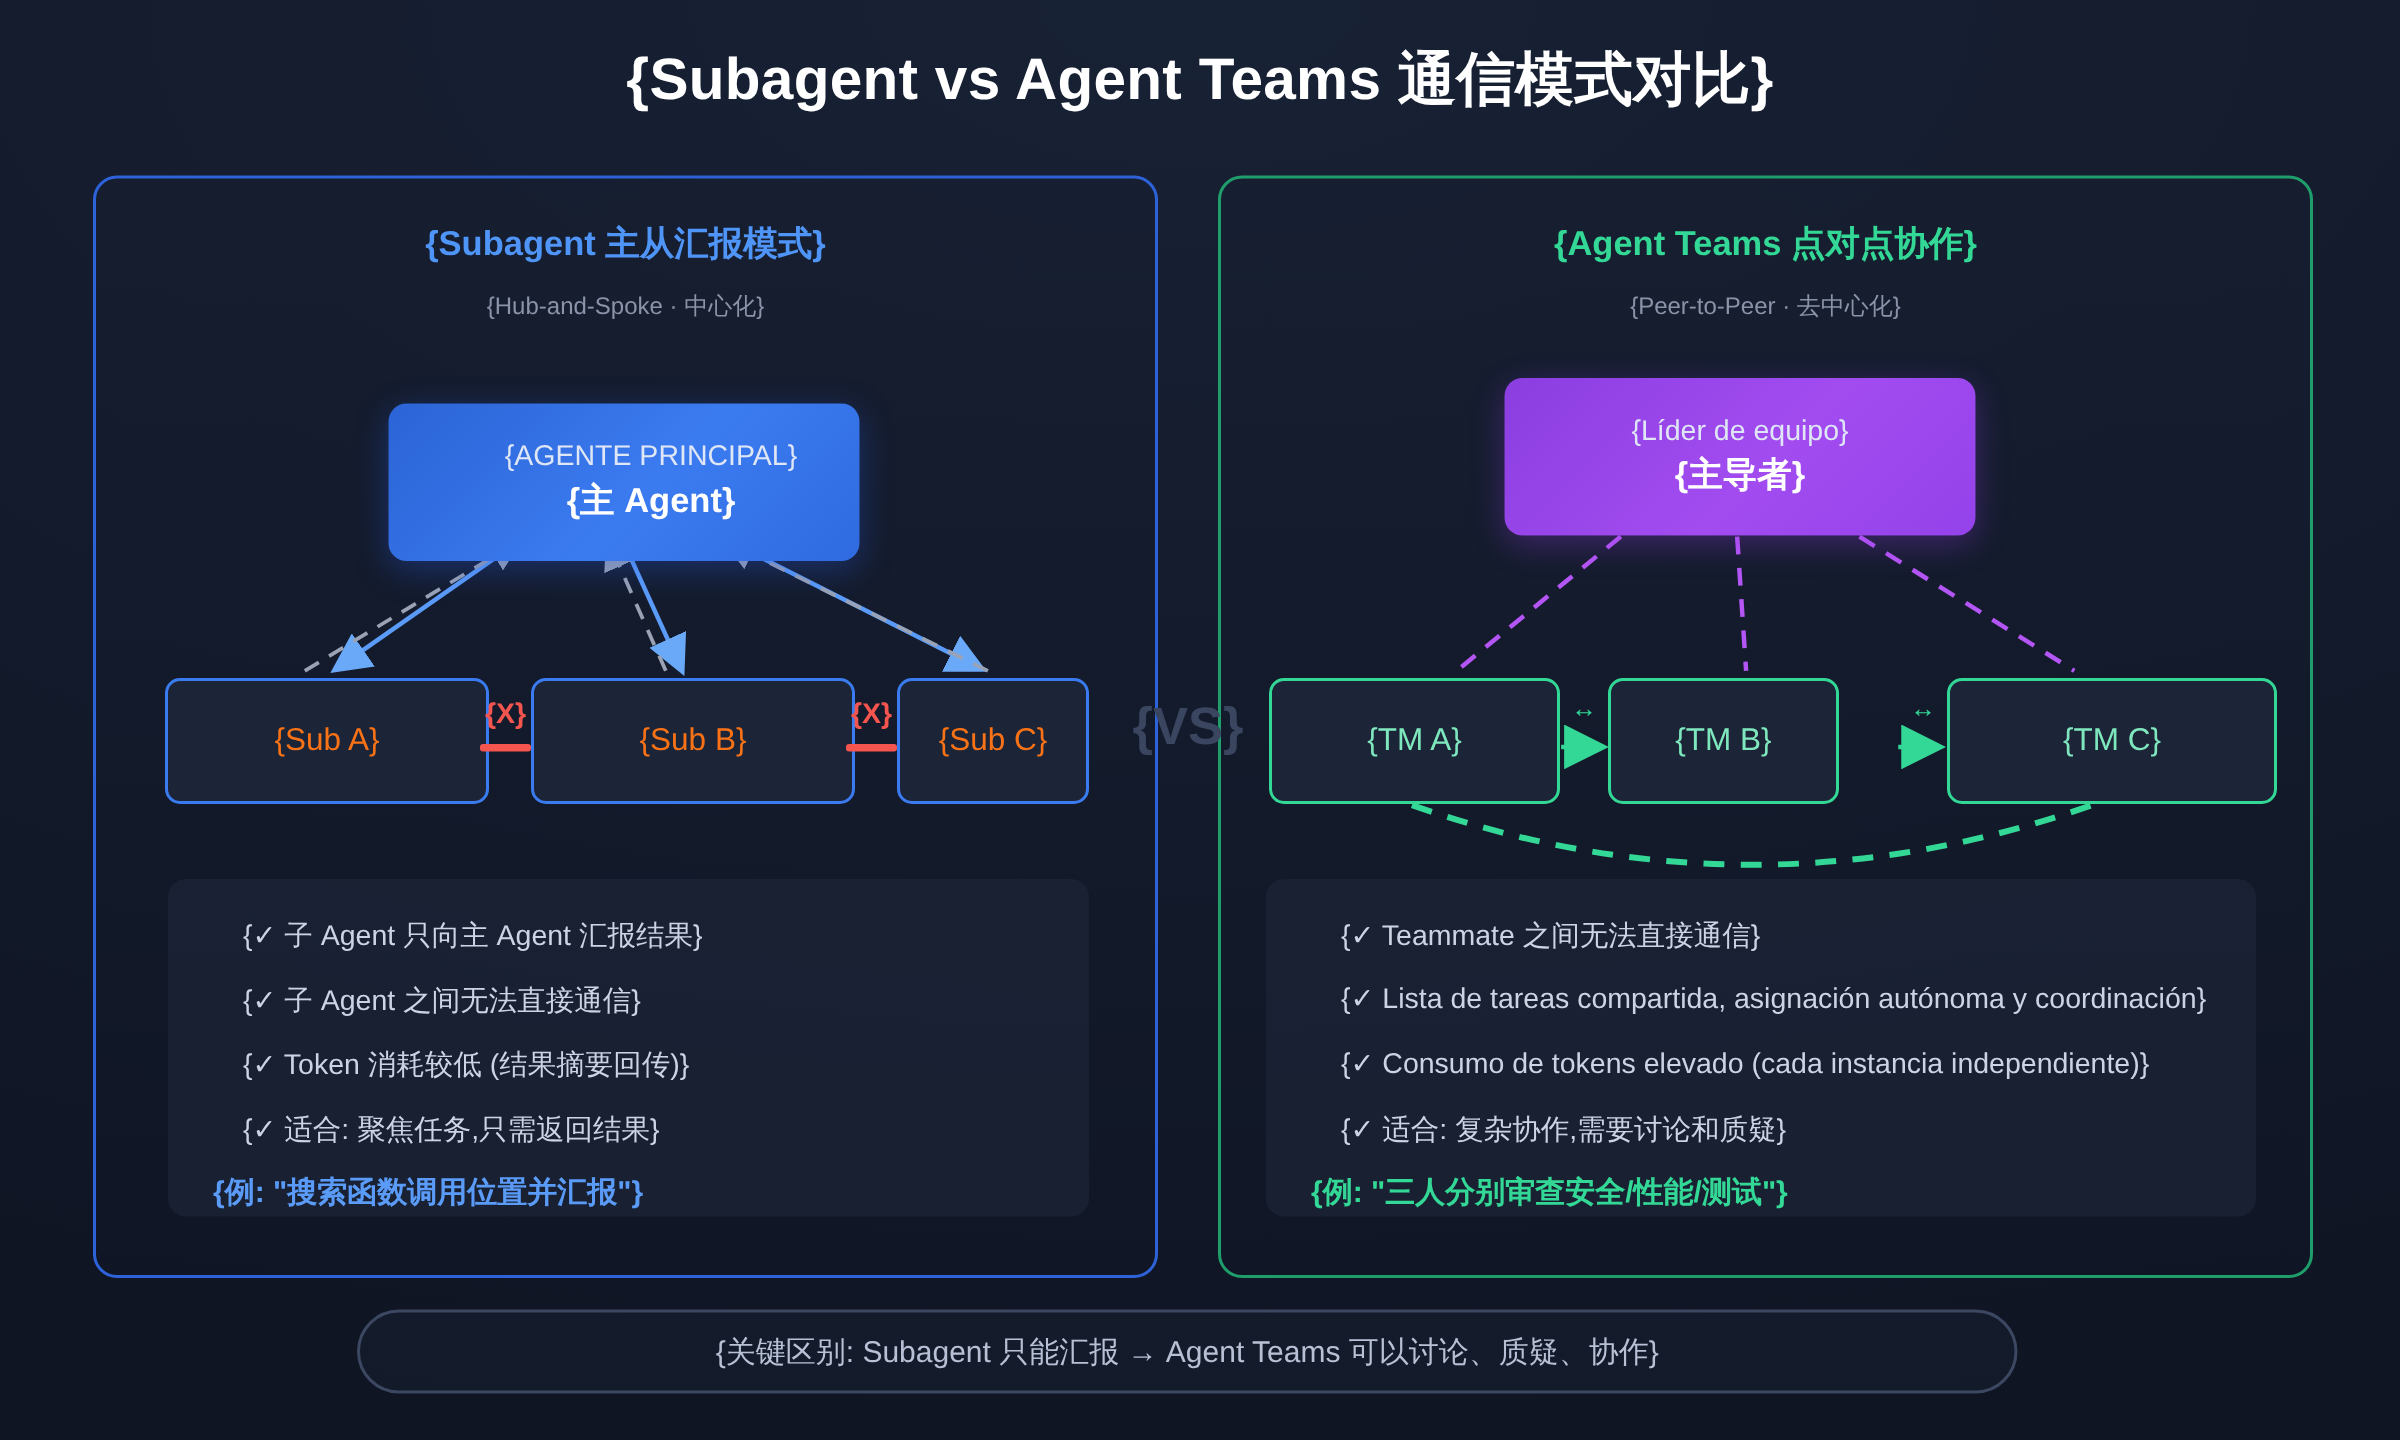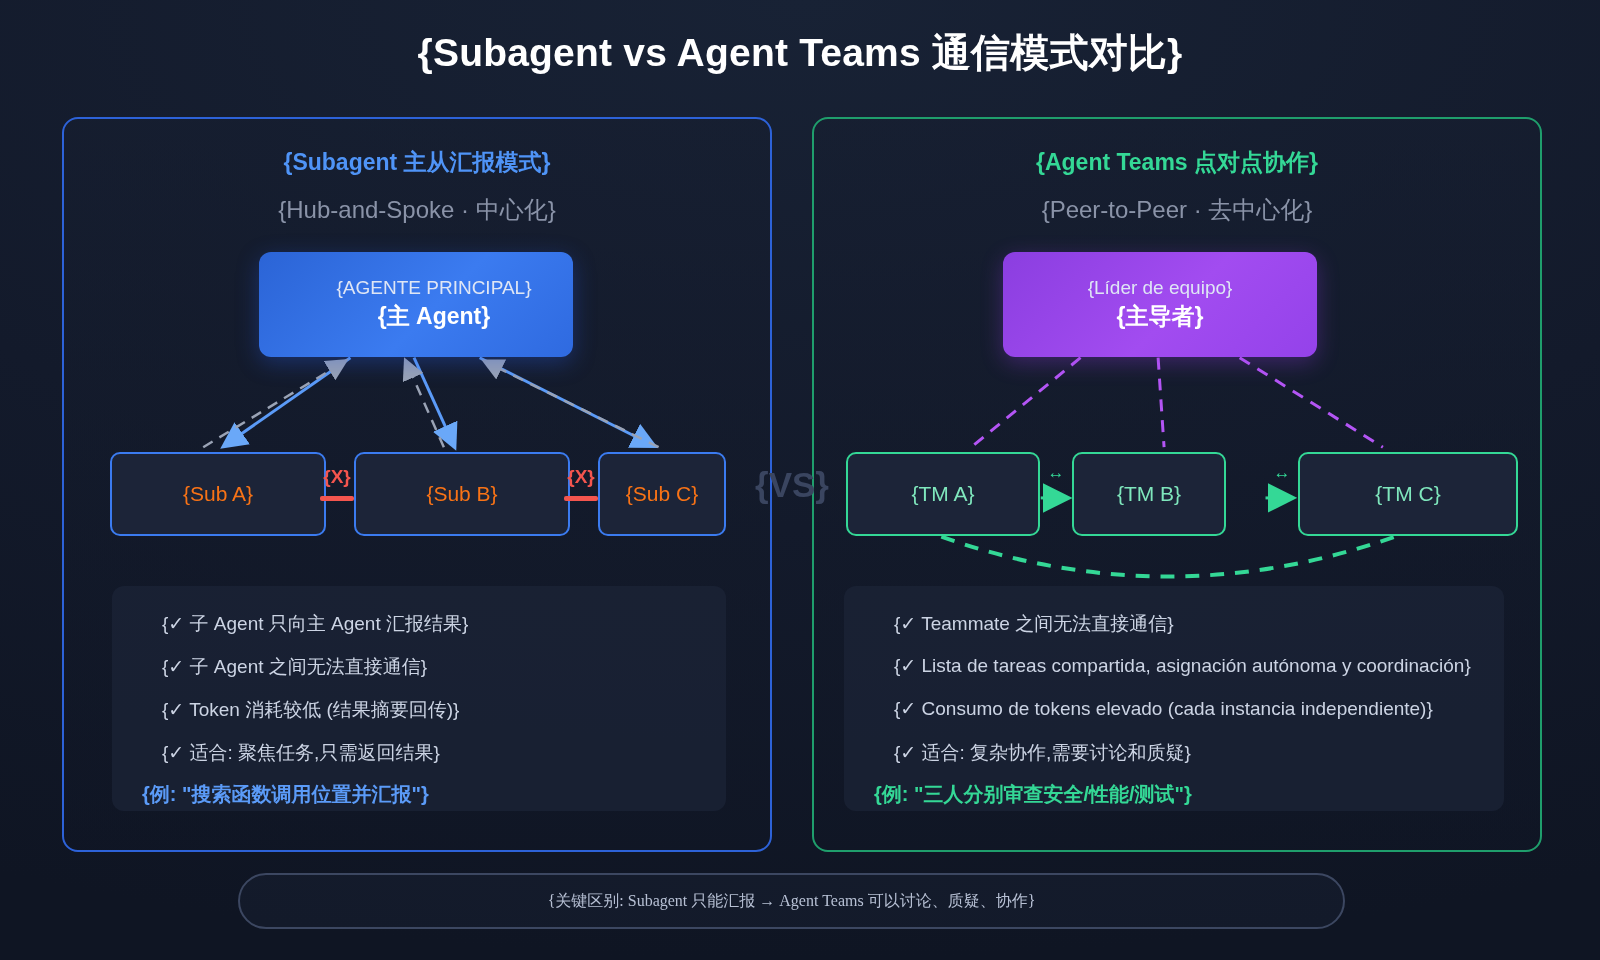--- a/index.html
+++ b/index.html
@@ -33,33 +33,33 @@
   .panel.right { left: 812px; width: 730px; border: 2px solid #1f9e6c; overflow: hidden; }
 
   .panel-title {
     position: absolute; top: 28px; left: 0; width: 100%;
     text-align: center; font-size: 23px; font-weight: bold;
   }
   .panel.left  .panel-title { color: #4f94f7; }
   .panel.right .panel-title { color: #34d896; }
   .panel-sub {
     position: absolute; top: 75px; left: 0; width: 100%;
-    text-align: center; font-size: 24px; color: #8a93a8;
+    text-align: center; font-size: 16px; color: #8a93a8;
   }
 
   
   .hub {
     position: absolute; width: 314px; height: 105px;
     border-radius: 12px;
     display: flex; flex-direction: column;
     align-items: center; justify-content: center;
     text-align: center;
   }
   .hub.blue {
-    left: 195px; top: 133px;
+    left: 195px; top: 150px;
     background: linear-gradient(135deg, #2b64d6 0%, #3b7bf0 55%, #2f6ae0 100%);
     box-shadow: 0 6px 22px rgba(40,90,220,.35);
     padding-left: 36px;
   }
   .hub.purple {
     left: 189px; top: 133px;
     background: linear-gradient(135deg, #8b3ee0 0%, #a24cf0 55%, #9442ea 100%);
     box-shadow: 0 6px 22px rgba(150,60,230,.32);
   }
   .hub-sub  { font-size: 19px; color: #dfe6f5; margin-bottom: 2px; }
@@ -138,23 +138,22 @@
     text-align: center; font-size: 35px; font-weight: bold;
     color: #3a4560;
   }
 
   
   .footer {
     position: absolute; left: 238px; top: 873px;
     width: 1107px; height: 56px;
     border: 2px solid #3c4761; border-radius: 28px;
     display: flex; align-items: center; justify-content: center;
-    font-size: 16px; color: #b7c0d4;
+    font-size: 20px; color: #b7c0d4;
     background: rgba(24,31,49,.5);
-    font-family: Liberation Serif, serif;
   }
 
   svg.edges { position: absolute; left: 0; top: 0; width: 100%; height: 100%;
               pointer-events: none; }
 </style>
 </head>
 <body>
 
 <div id="stage">
 

